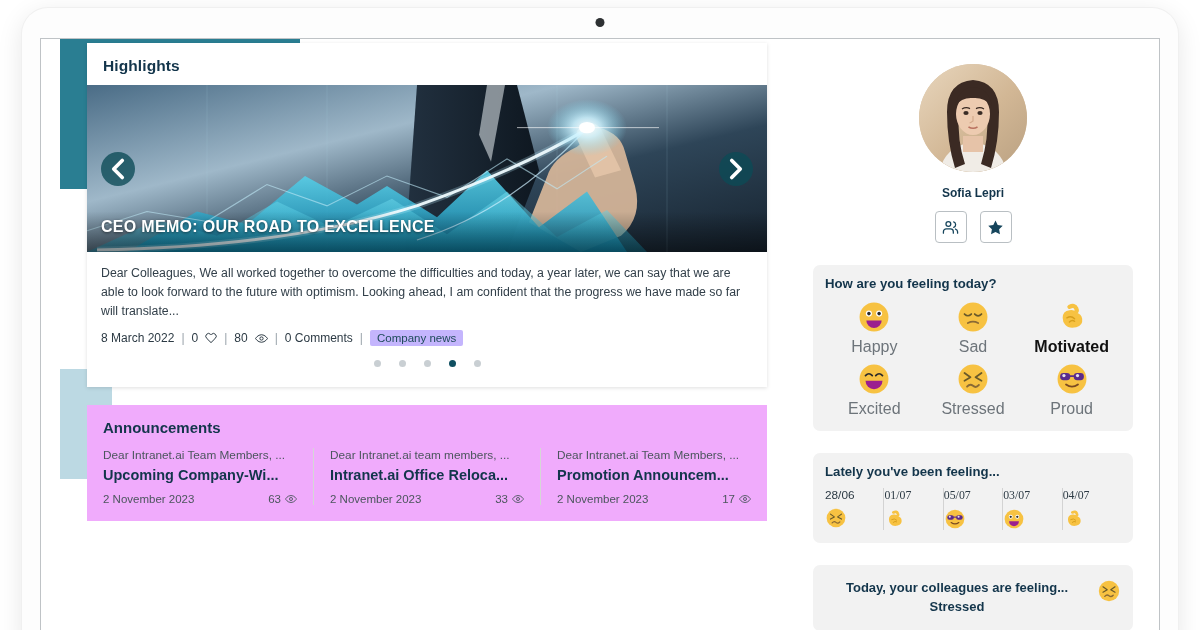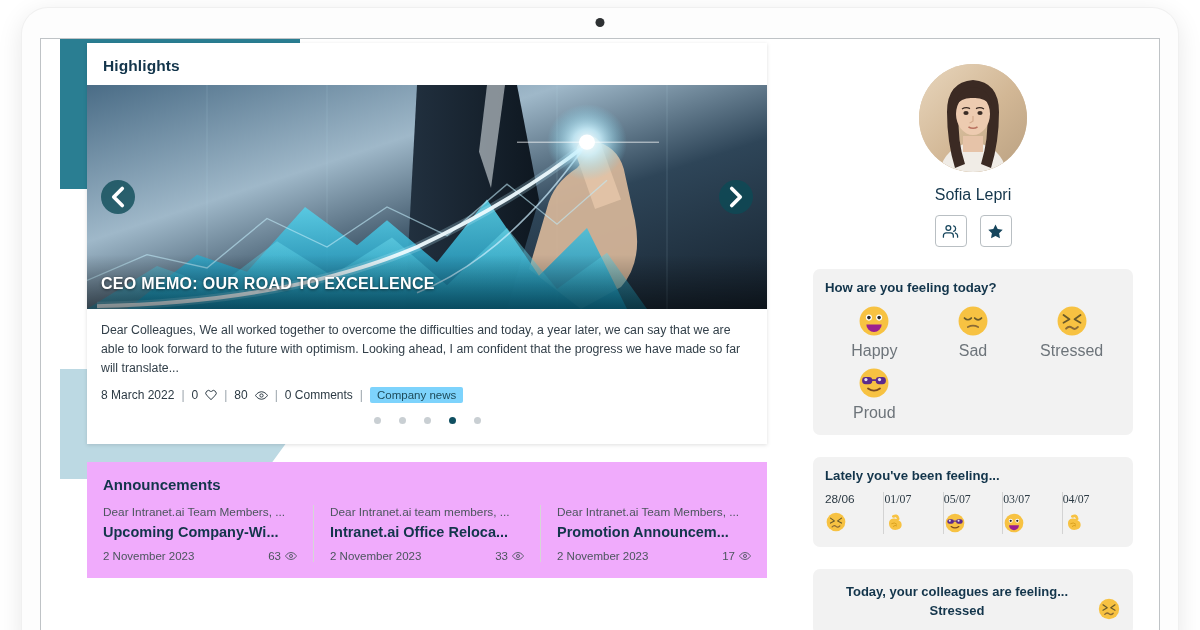--- a/index.html
+++ b/index.html
@@ -51,21 +51,21 @@
   }
   #highlights-card { position: relative; width: 680px; }
   .card-head {
     padding: 14px 16px 10px 16px;
     font-size: 15.5px; font-weight: bold; color: #13354b;
     letter-spacing: .1px;
   }
 
   
   .hero {
-    position: relative; width: 100%; height: 224px; overflow: hidden;
+    position: relative; width: 100%; height: 167px; overflow: hidden;
     background: #2b4357;
   }
   .hero svg { display: block; width: 100%; height: 100%; }
   .hero-title {
     position: absolute; left: 14px; bottom: 16px;
     color: #ffffff; font-weight: bold; font-size: 16px;
     letter-spacing: .3px; text-shadow: 0 1px 3px rgba(0,0,0,.55);
   }
   .arrow {
     position: absolute; top: 50%; transform: translateY(-50%);
@@ -81,21 +81,21 @@
   .hero-body { padding: 12px 14px 4px 14px; }
   .excerpt {
     font-size: 12.3px; line-height: 1.55; color: #33404a;
   }
   .meta {
     margin-top: 9px; font-size: 12px; color: #2c3a44;
     display: flex; align-items: center; gap: 7px; flex-wrap: wrap;
   }
   .meta .sep { color: #9aa4ab; }
   .tag {
-    background: #7dd3fc; color: #1d4a59;
+    background: #c4b5fd; color: #1d4a59;
     padding: 2px 7px; font-size: 11.5px; border-radius: 2px;
   }
   .dots {
     display: flex; gap: 18px; justify-content: center;
     padding: 14px 0 16px 0;
   }
   .dot { width: 7px; height: 7px; border-radius: 50%; background: #c9cfd3; cursor: pointer; }
   .dot.active { background: #0f4f61; }
 
   
@@ -124,21 +124,21 @@
   
   #right-col { position: absolute; left: 772px; top: 25px; width: 320px; }
 
   .avatar-wrap { display: flex; flex-direction: column; align-items: center; }
   .avatar {
     width: 108px; height: 108px; border-radius: 50%; overflow: hidden;
     background: #d9c6ad;
   }
   .avatar svg { display: block; width: 100%; height: 100%; }
   .profile-name {
-    margin-top: 14px; font-size: 16px; font-weight: normal; color: #13354b;
+    margin-top: 14px; font-size: 12px; font-weight: bold; color: #13354b;
   }
   .profile-actions { margin-top: 11px; display: flex; gap: 13px; }
   .pbtn {
     width: 32px; height: 32px; border: 1px solid #b9bfc3; border-radius: 4px;
     background: #fff; display: flex; align-items: center; justify-content: center;
     color: #16455c; cursor: pointer;
   }
 
   .panel {
     background: #f2f2f2; border-radius: 7px; margin-top: 22px;
@@ -161,21 +161,21 @@
   
   .lately-strip { display: flex; }
   .lately-cell {
     flex: 1; display: flex; flex-direction: column; align-items: flex-start; gap: 5px;
   }
   .lately-cell + .lately-cell { border-left: 1px solid #d3d3d3; font-family: Liberation Serif, serif; }
   .lately-date { font-size: 11.8px; color: #2c3a44; }
   .lately-cell .glyph { width: 22px; height: 22px; }
 
   
-  #colleagues-panel { display: flex; align-items: flex-end; gap: 8px; padding: 14px 12px; }
+  #colleagues-panel { display: flex; align-items: flex-start; gap: 8px; padding: 14px 12px; }
   .col-text { flex: 1; text-align: center; font-size: 13px; font-weight: bold; color: #13354b; line-height: 1.45; }
   #colleagues-panel .glyph { width: 24px; height: 24px; flex: none; }
 </style>
 </head>
 <body>
 
 <div id="device">
   <div id="camera"></div>
 
   <div id="screen">
@@ -415,20 +415,38 @@
             </div>
             <div class="mood">
               <span class="glyph"><svg viewBox="0 0 40 40" width="34" height="34">
                   <circle cx="20" cy="20" r="17" fill="#f7c242"></circle>
                   <path d="M10 16.5 q4 4 8 0" stroke="#6a5a2a" stroke-width="2" fill="none" stroke-linecap="round"></path>
                   <path d="M22 16.5 q4 4 8 0" stroke="#6a5a2a" stroke-width="2" fill="none" stroke-linecap="round"></path>
                   <path d="M14 27 q6 -3.2 12 0" stroke="#8a6a35" stroke-width="2.2" fill="none" stroke-linecap="round"></path>
                 </svg></span>
               <span class="mlabel">Sad</span>
             </div>
+            <div class="mood selected">
+              <span class="glyph"><svg viewBox="0 0 40 40" width="34" height="34">
+                  <path d="M9 21 q0 -8 8 -9 q6 -1 8 3 q6 1 7 7 q1 8 -7 10 q-9 2 -13 -3 q-3 -3 -3 -8 Z" fill="#f7c242"></path>
+                  <path d="M17 8 q6 -3 8 2 q2 4 -2 5" fill="none" stroke="#f7c242" stroke-width="5" stroke-linecap="round"></path>
+                  <path d="M14 21 q5 -3 9 1" stroke="#d79f1c" stroke-width="1.7" fill="none" stroke-linecap="round"></path>
+                  <path d="M17 26 q3 -3 6 -1" stroke="#d79f1c" stroke-width="1.7" fill="none" stroke-linecap="round"></path>
+                </svg></span>
+              <span class="mlabel">Motivated</span>
+            </div>
+            <div class="mood">
+              <span class="glyph"><svg viewBox="0 0 40 40" width="34" height="34">
+                  <circle cx="20" cy="20" r="17" fill="#f7c242"></circle>
+                  <path d="M10 16 q4 -4.4 8 0" stroke="#2b2b2b" stroke-width="2" fill="none" stroke-linecap="round"></path>
+                  <path d="M22 16 q4 -4.4 8 0" stroke="#2b2b2b" stroke-width="2" fill="none" stroke-linecap="round"></path>
+                  <path d="M10 22 h20 a10 10 0 0 1 -20 0 Z" fill="#9b1f8f"></path>
+                </svg></span>
+              <span class="mlabel">Excited</span>
+            </div>
             <div class="mood">
               <span class="glyph"><svg viewBox="0 0 40 40" width="34" height="34">
                   <circle cx="20" cy="20" r="17" fill="#f7c242"></circle>
                   <path d="M10 13 l7 5 l-7 4" stroke="#6a5a2a" stroke-width="2.1" fill="none" stroke-linecap="round" stroke-linejoin="round"></path>
                   <path d="M30 13 l-7 5 l7 4" stroke="#6a5a2a" stroke-width="2.1" fill="none" stroke-linecap="round" stroke-linejoin="round"></path>
                   <path d="M13 29 q3.5 -4 7 -1 q3.5 3 7 -1" stroke="#8a6a35" stroke-width="2.2" fill="none" stroke-linecap="round"></path>
                 </svg></span>
               <span class="mlabel">Stressed</span>
             </div>
             <div class="mood">

